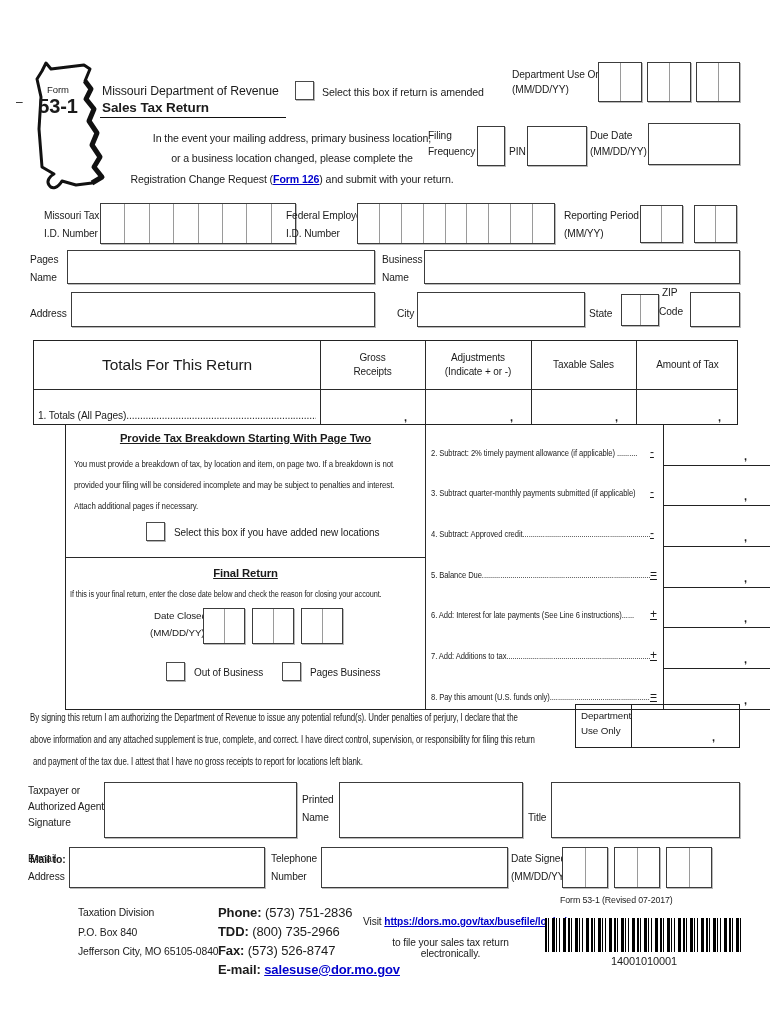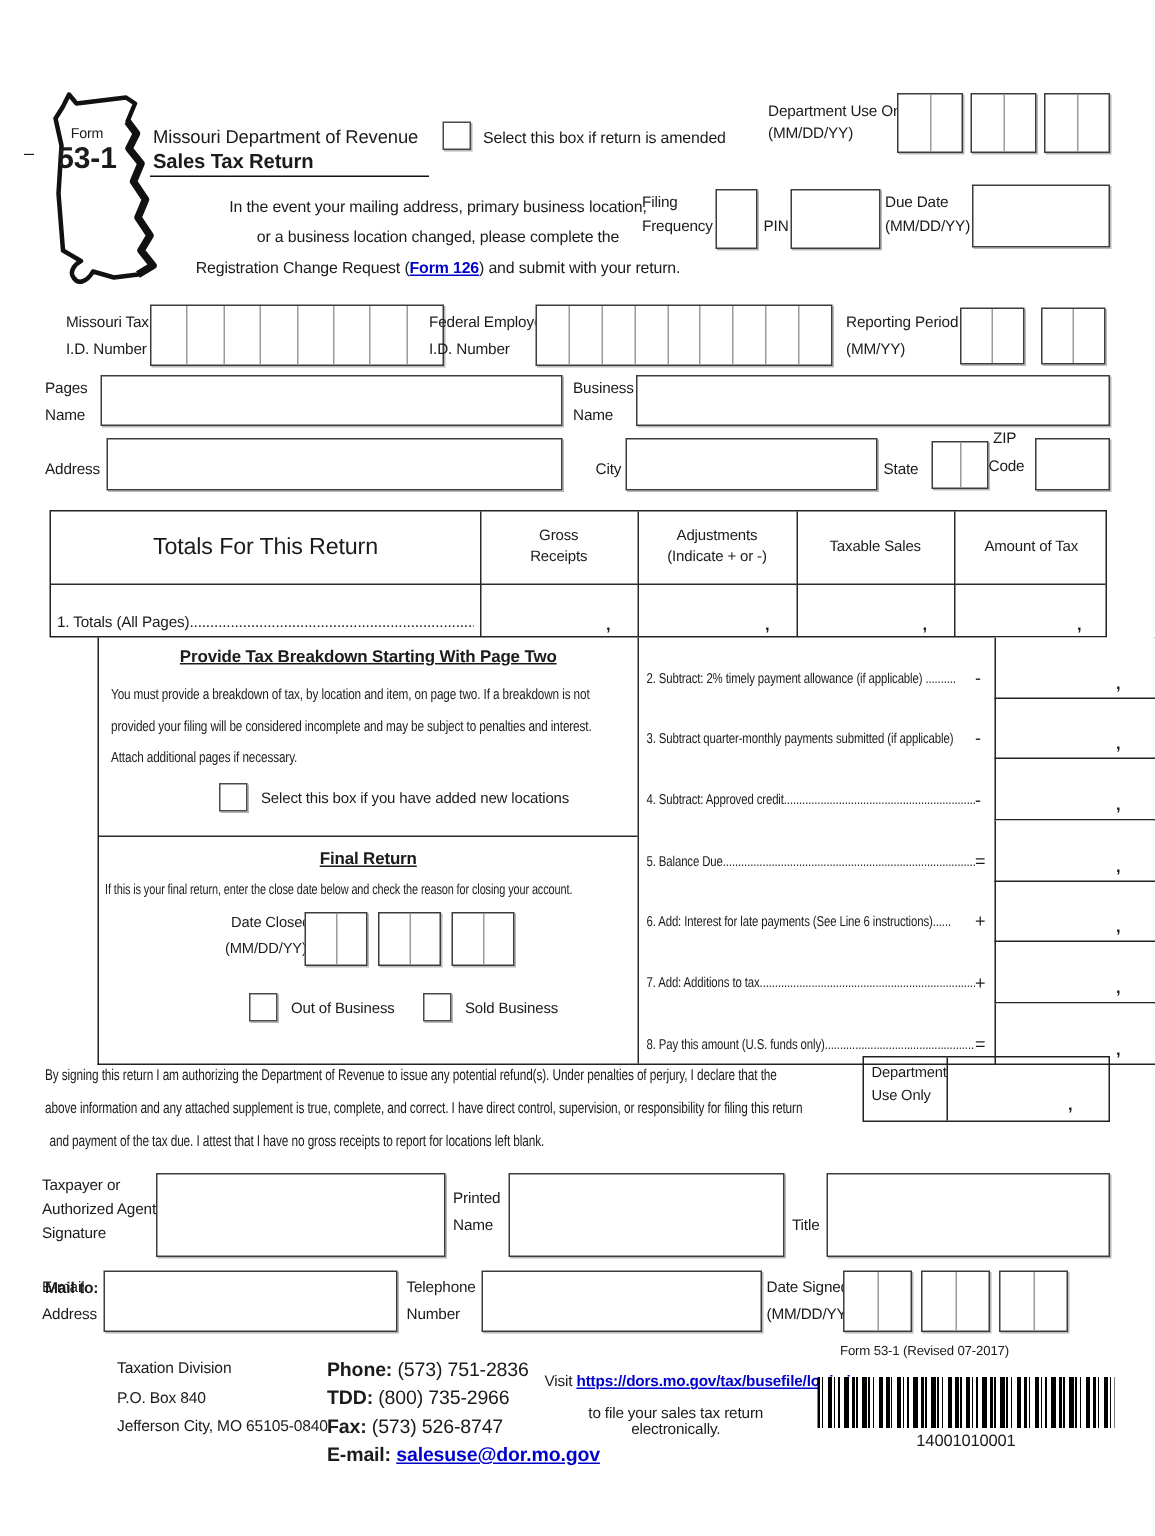--- a/index.html
+++ b/index.html
@@ -30,21 +30,21 @@
   #totals-table .vl { position:absolute; top:0; height:100%; width:0; border-left:1.4px solid #2a2a2a; }
   #totals-table .hl { position:absolute; left:0; top:48px; width:100%; height:0; border-top:1.4px solid #2a2a2a; }
   .thead { position:absolute; top:0; height:48px; display:flex; flex-direction:column; justify-content:center; text-align:center; font-size:10px; line-height:14px; }
   .amt-cell { position:absolute; top:48px; height:37px; }
   .comma { position:absolute; font-size:11px; font-weight:bold; }
 
   
   #midbox { left:29px; top:425px; width:705px; height:285px; border:1.6px solid #222; border-top:none;margin-left:36px; }
   #midbox .vdiv { position:absolute; left:359px; top:0; height:100%; width:0; border-left:1.4px solid #2a2a2a; }
   #midbox .hdiv { position:absolute; left:0; top:132px; width:359px; height:0; border-top:1.4px solid #2a2a2a; }
-  .mline { position:absolute; left:359px; width:346px; display:flex; align-items:flex-end; }
+  .mline { position:absolute; left:359px; width:346px; display:flex; align-items:flex-end;text-decoration:underline; }
   .mlabel{ flex:1; font-size:9.5px; padding:0 0 8px 6px; white-space:nowrap; overflow:hidden; }
   .mop   { width:13px; font-size:12px; padding-bottom:7px; }
   .mamt  { width:108px; height:100%; border-left:1.5px solid #222; border-bottom:1.5px solid #222; position:relative; background:#fff; }
 
   #barcode {
     left:545px; top:918px; width:198px; height:34px; background:
     repeating-linear-gradient(90deg,
       #000 0 2px, #fff 2px 3px, #000 3px 4px, #fff 4px 7px,
       #000 7px 10px, #fff 10px 11px, #000 11px 12px, #fff 12px 14px,
       #000 14px 15px, #fff 15px 18px, #000 18px 21px, #fff 21px 23px);
@@ -222,21 +222,21 @@
         <i></i>
         <i></i>
       </div>
     <div class="abs comb" style="left:235px;top:183px;width:42px;height:36px">
         <i></i>
         <i></i>
       </div>
     <div class="abs cb" style="left:100px;top:237px"></div>
     <div class="abs" style="left:128px;top:242px;font-size:10px">Out of Business</div>
     <div class="abs cb" style="left:216px;top:237px"></div>
-    <div class="abs" style="left:244px;top:242px;font-size:10px">Sold Business</div>
+    <div class="abs" style="left:244px;top:242px;font-size:10px">Pages Business</div>
 
     <div class="mline" style="top:0;height:41px">
       <div class="mlabel"><span class="cond80">2. Subtract: 2% timely payment allowance (if applicable) ..........</span></div>
       <div class="mop">-</div>
       <div class="mamt">
           <span class="comma" style="right:24px;bottom:3px">,</span>
         </div>
     </div>
     <div class="mline" style="top:41px;height:40px">
       <div class="mlabel"><span class="cond80">3. Subtract quarter-monthly payments submitted (if applicable)</span></div>

